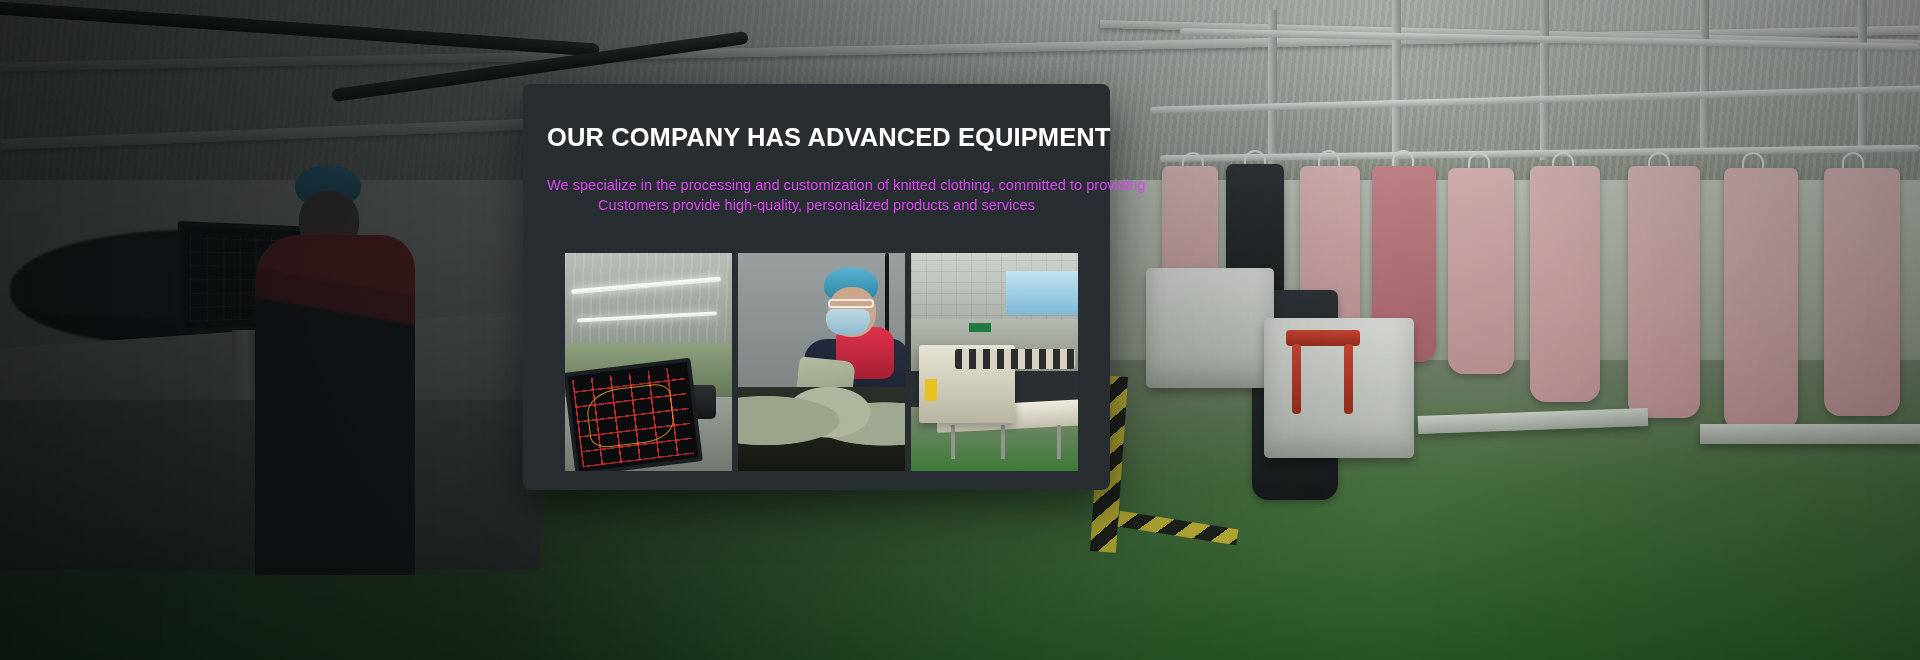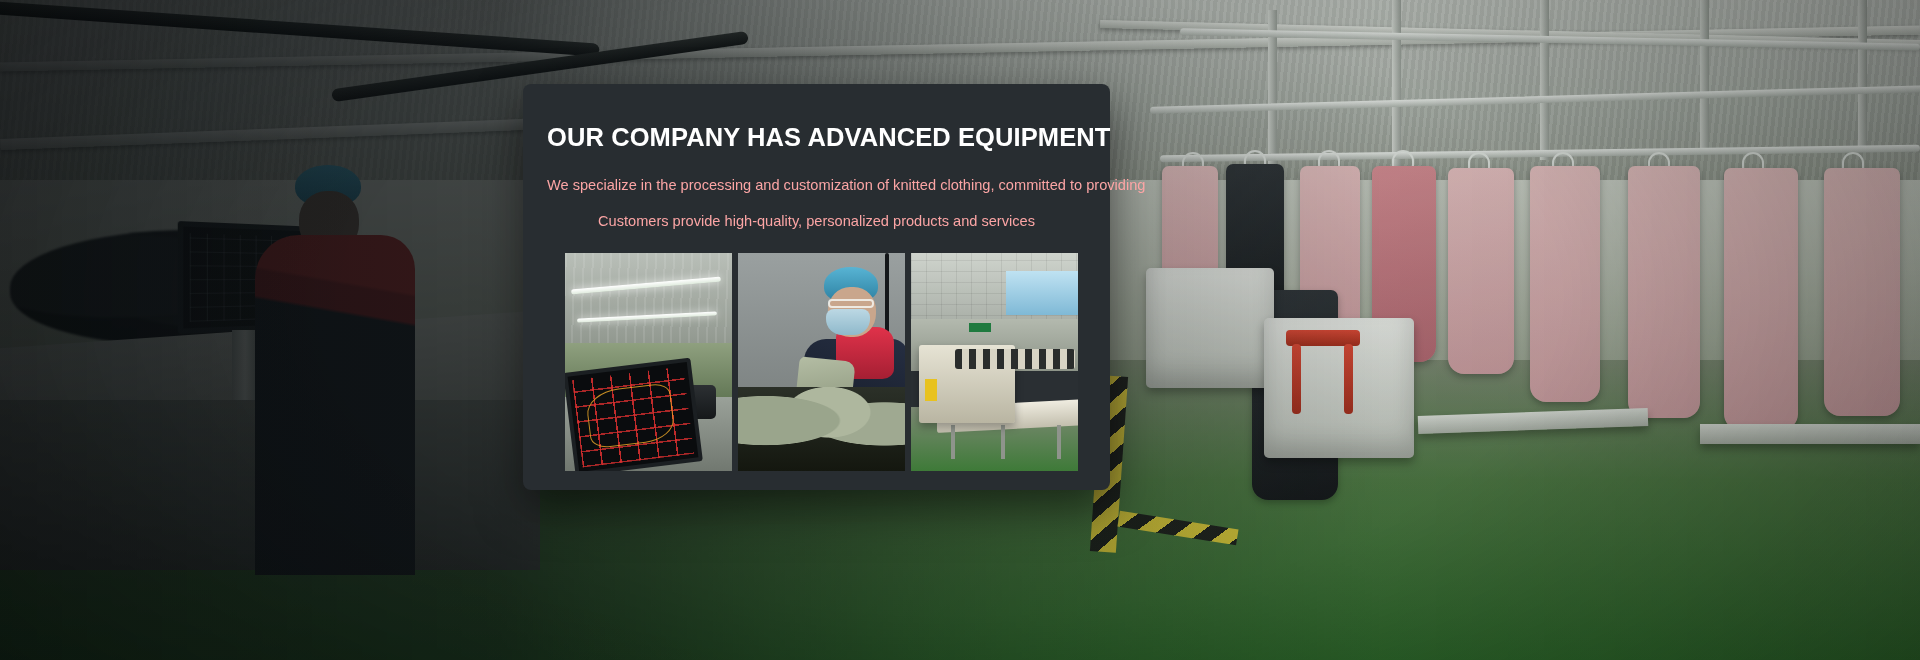--- a/index.html
+++ b/index.html
@@ -148,21 +148,21 @@
     background:#282d31; border-radius:8px;
     box-shadow:0 18px 46px rgba(0,0,0,.55);
     padding:38px 24px 0;
     text-align:center;
   }
   .headline {
     color:#ffffff; font-weight:bold; font-size:25.5px; line-height:1.22;
     letter-spacing:.1px; white-space:nowrap;text-align:right;
   }
   .subtitle {
-    margin-top:23px; color:#fca5a5; font-size:14.6px; line-height:1.33;
+    margin-top:23px; color:#d946ef; font-size:14.6px; line-height:1.33;
     white-space:nowrap;
   }
 
   .thumb-row {
     position:absolute; left:42px; bottom:19px;
     display:flex; gap:6px;
   }
   .thumb {
     width:167px; height:218px; overflow:hidden; position:relative;
     background:#2a2f33;
@@ -375,21 +375,21 @@
 
     <div class="bg-grade"></div>
     <div class="bg-vignette"></div>
   </div>
 
   <div id="promo-card">
 
     <div class="headline">OUR COMPANY HAS ADVANCED EQUIPMENT</div>
 
     <div class="subtitle">We specialize in the processing and customization of knitted clothing, committed to providing</div>
-    <div class="subtitle" style="margin-top:16px">Customers provide high-quality, personalized products and services</div>
+    <div class="subtitle" style="margin-top:0">Customers provide high-quality, personalized products and services</div>
 
     <div class="thumb-row">
 
       <div class="thumb">
         <span class="t1-ceiling"></span>
         <span class="t1-lamp" style="left:6px;top:30px;width:150px;height:5px;transform:rotate(-5deg);"></span>
         <span class="t1-lamp" style="left:12px;top:62px;width:140px;height:4px;transform:rotate(-3deg);"></span>
         <span class="t1-wall"></span>
         <span class="t1-floor"></span>
         <span class="t1-cart"></span>

